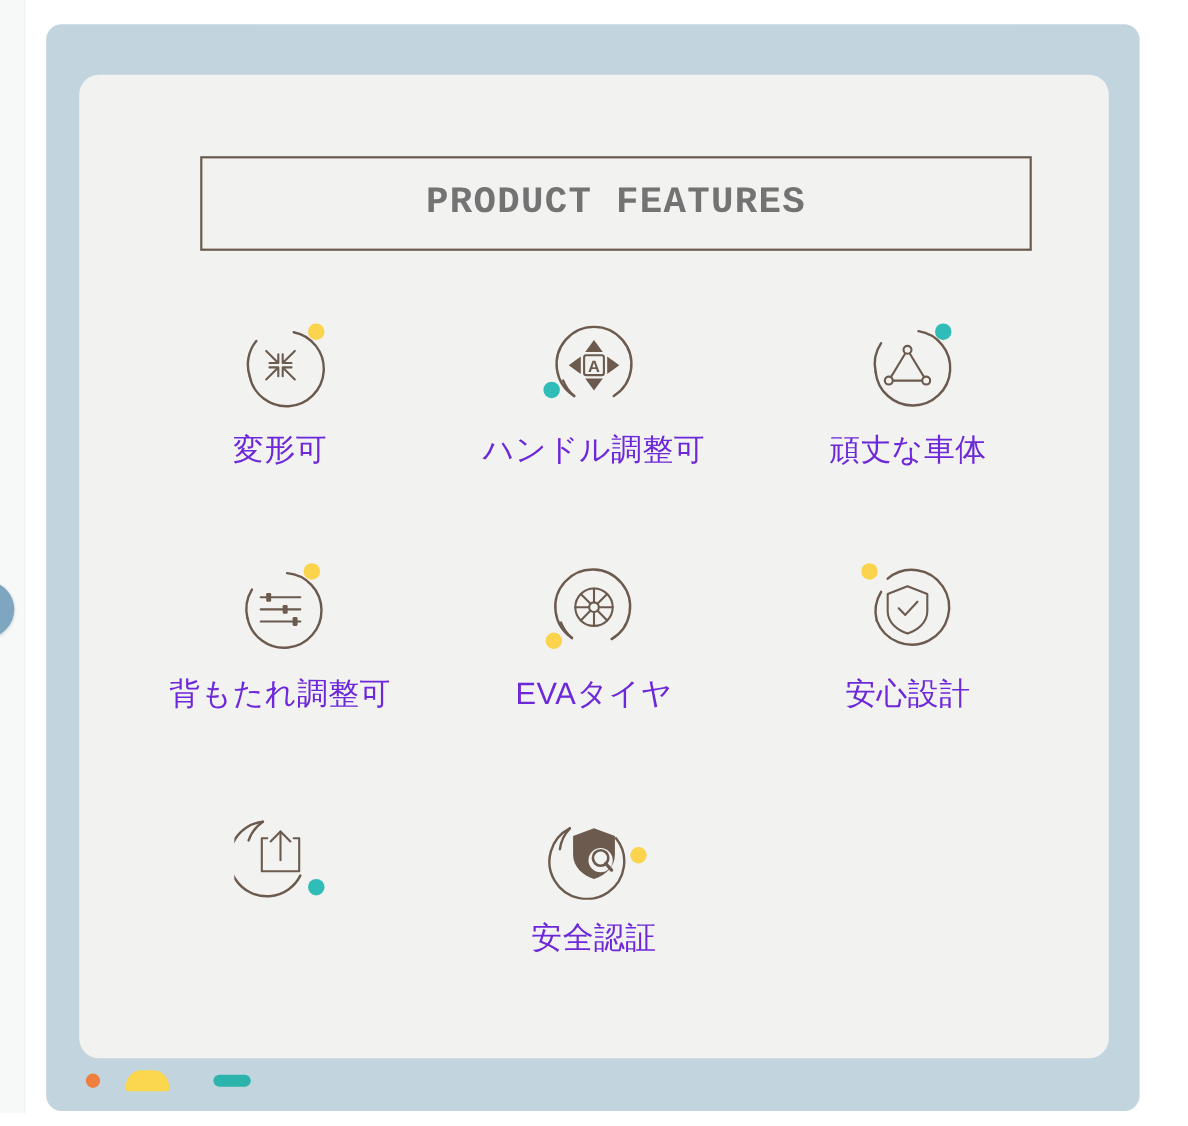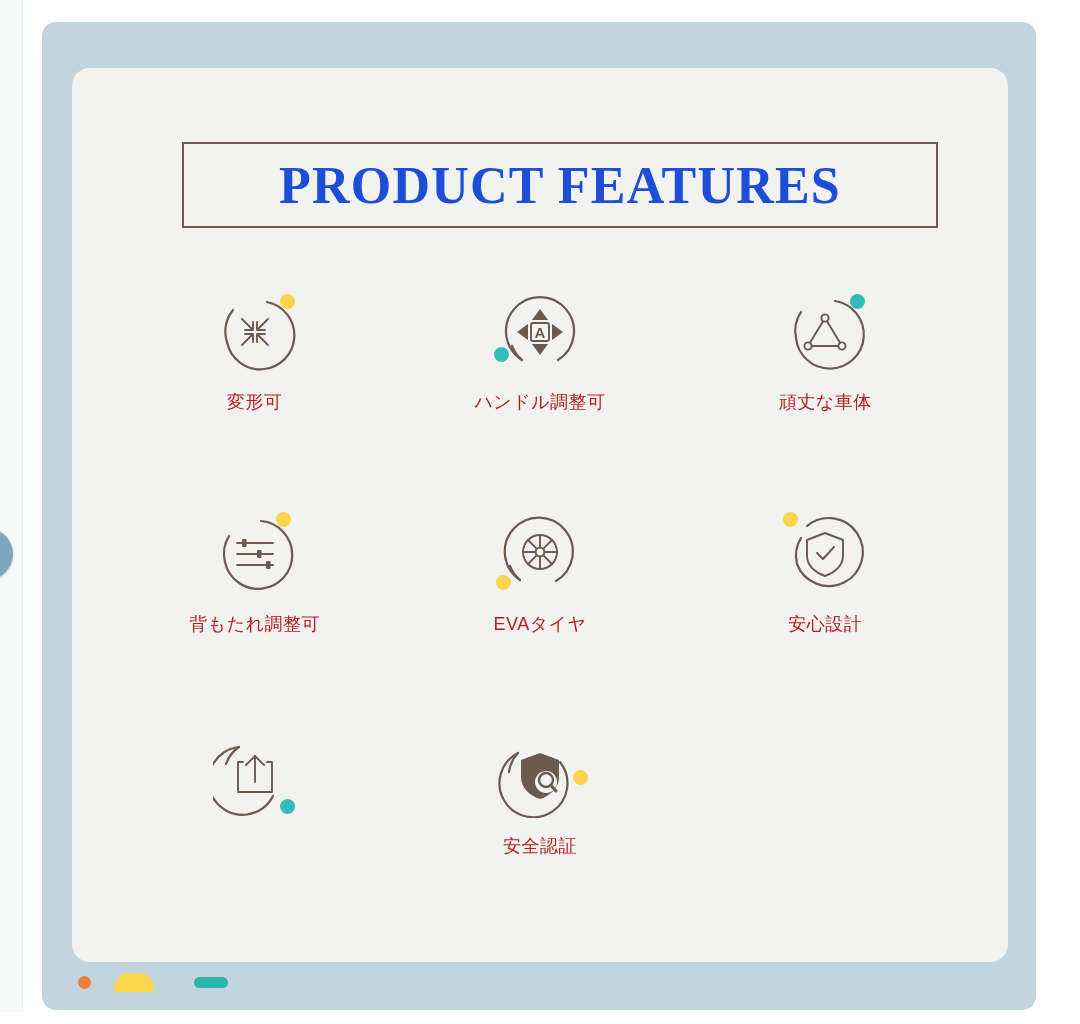--- a/index.html
+++ b/index.html
@@ -108,25 +108,25 @@
     top: 74px;
     width: 756px;
     height: 86px;
     border: 2px solid #6b5a4d;
     box-sizing: border-box;
     display: flex;
     align-items: center;
     justify-content: center;
   }
   .title-text {
-    font-size: 52px;
+    font-size: 34px;
     font-weight: bold;
     letter-spacing: 1.2px;
-    color: #1d4ed8;
-    font-family: Liberation Serif, serif;
+    color: #737373;
+    font-family: Liberation Mono, monospace;
     white-space: nowrap;
   }
 
   
   .grid {
     position: absolute;
     left: 40px;
     top: 222px;
     width: 856px;
     display: grid;
@@ -162,22 +162,22 @@
   .dot.p-bl { bottom: 6px; left: -2px; }
   .dot.p-t  { top: -4px; left: 50%; transform: translateX(-50%); }
   .dot.p-tl { top: 0px;  left: 0px; }
   .dot.p-br { bottom: 4px; right: 2px; }
   .dot.p-r  { top: 36px; right: -6px; }
   .dot.p-tr2{ top: 0px;  right: 6px; }
   .dot.p-bl2{ bottom: 12px; left: -4px; }
 
   .label {
     margin-top: 16px;
-    font-size: 18px;
-    color: #b91c1c;
+    font-size: 28px;
+    color: #6d28d9;
     letter-spacing: 0.5px;
     font-family: "Liberation Sans", "DejaVu Sans", sans-serif;
     white-space: nowrap;
   }
 
   .stroke {
     fill: none;
     stroke: #6b5a4d;
     stroke-width: 2.2;
     stroke-linecap: round;

